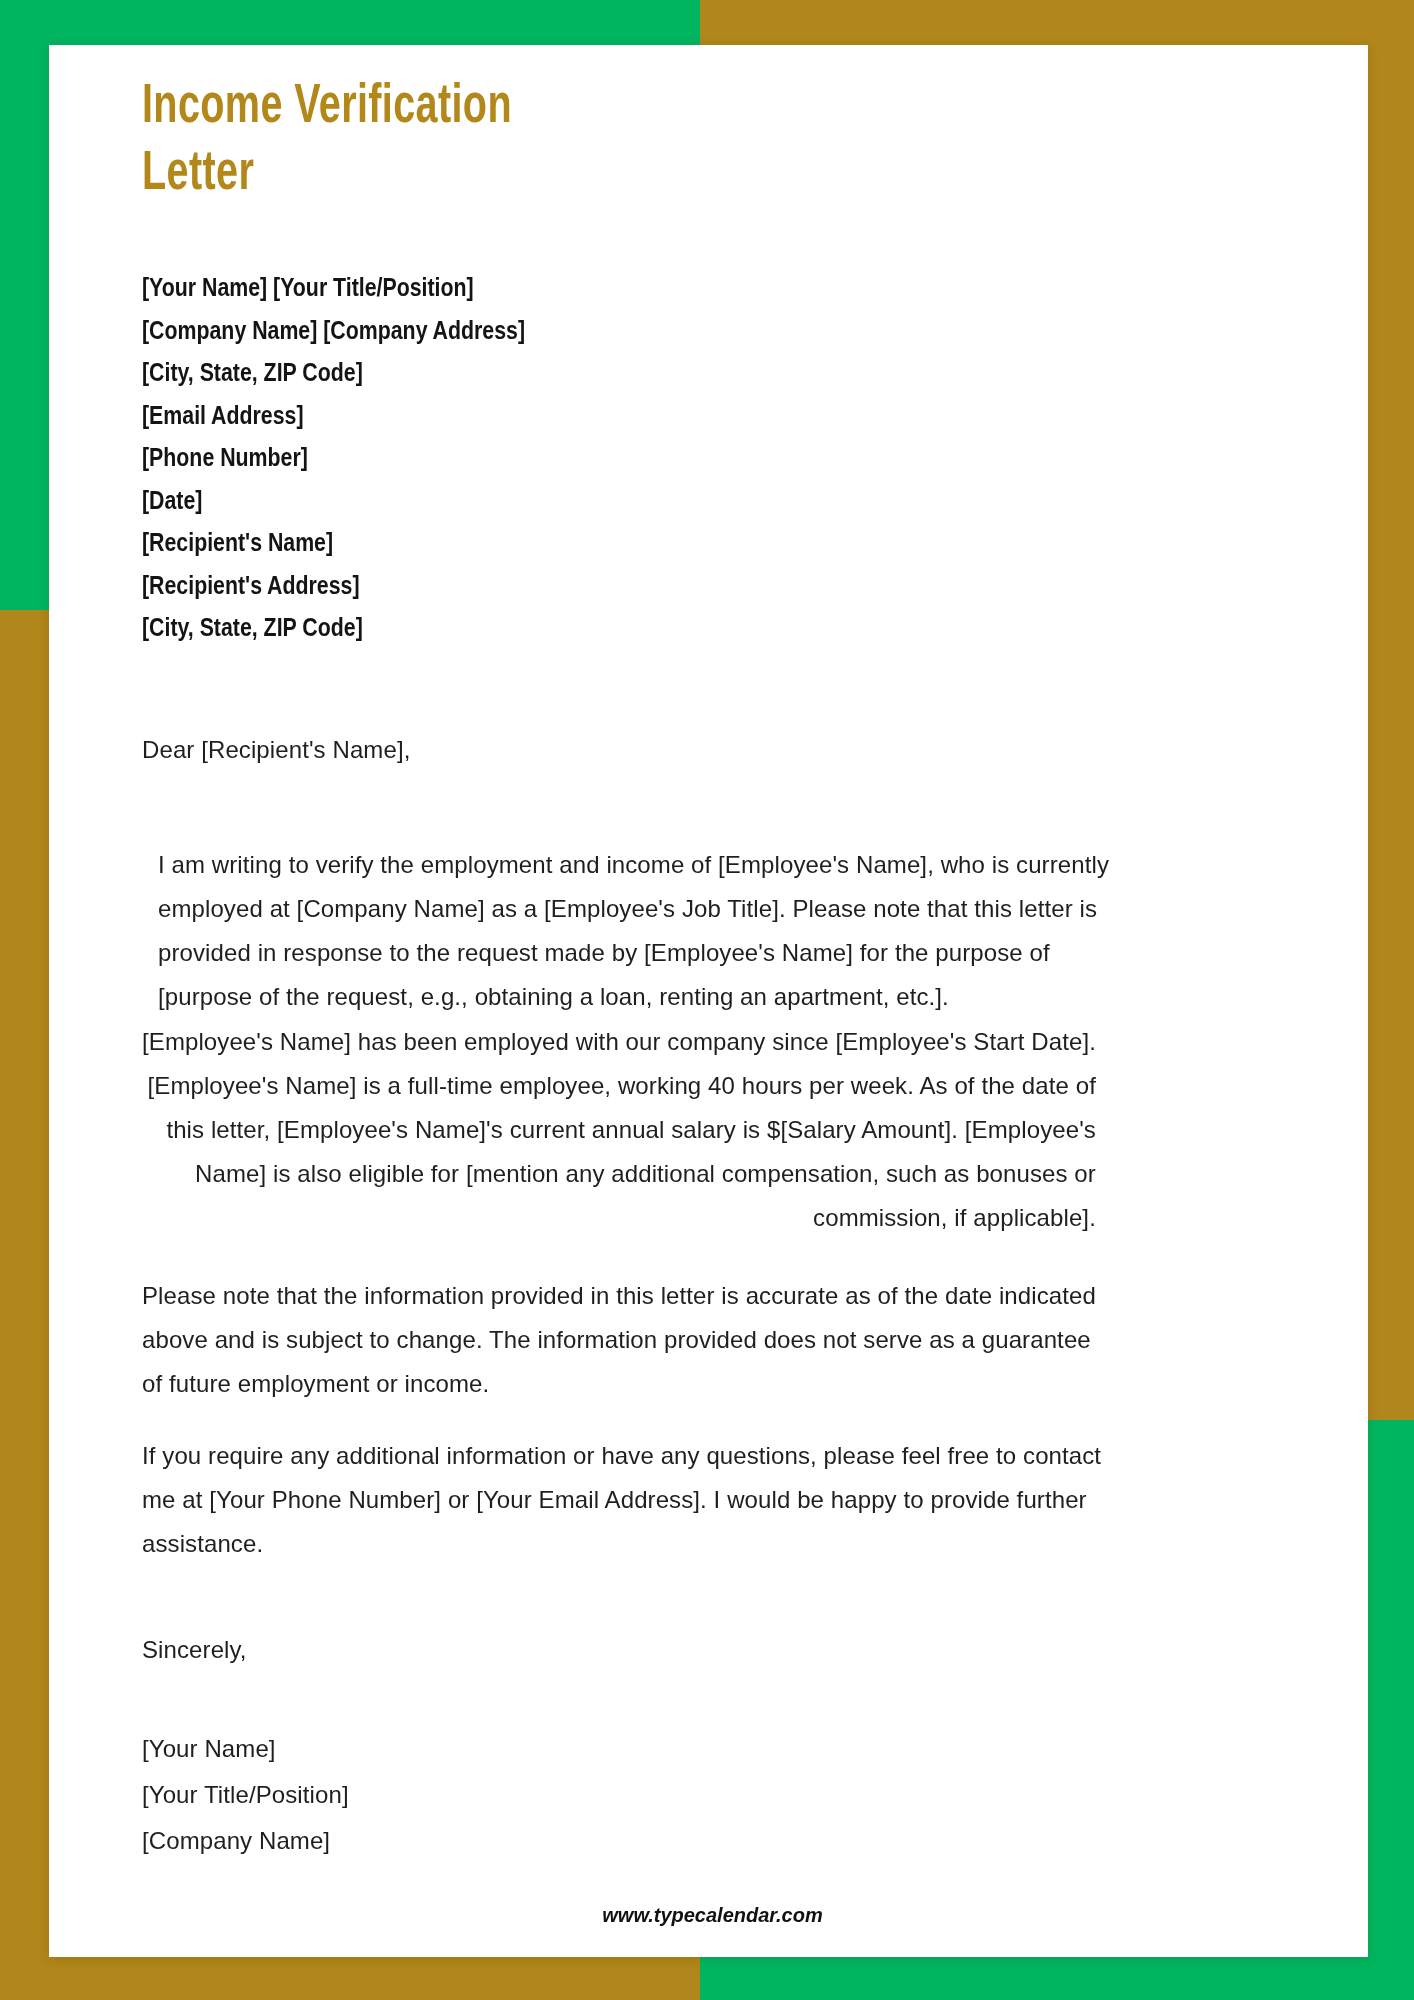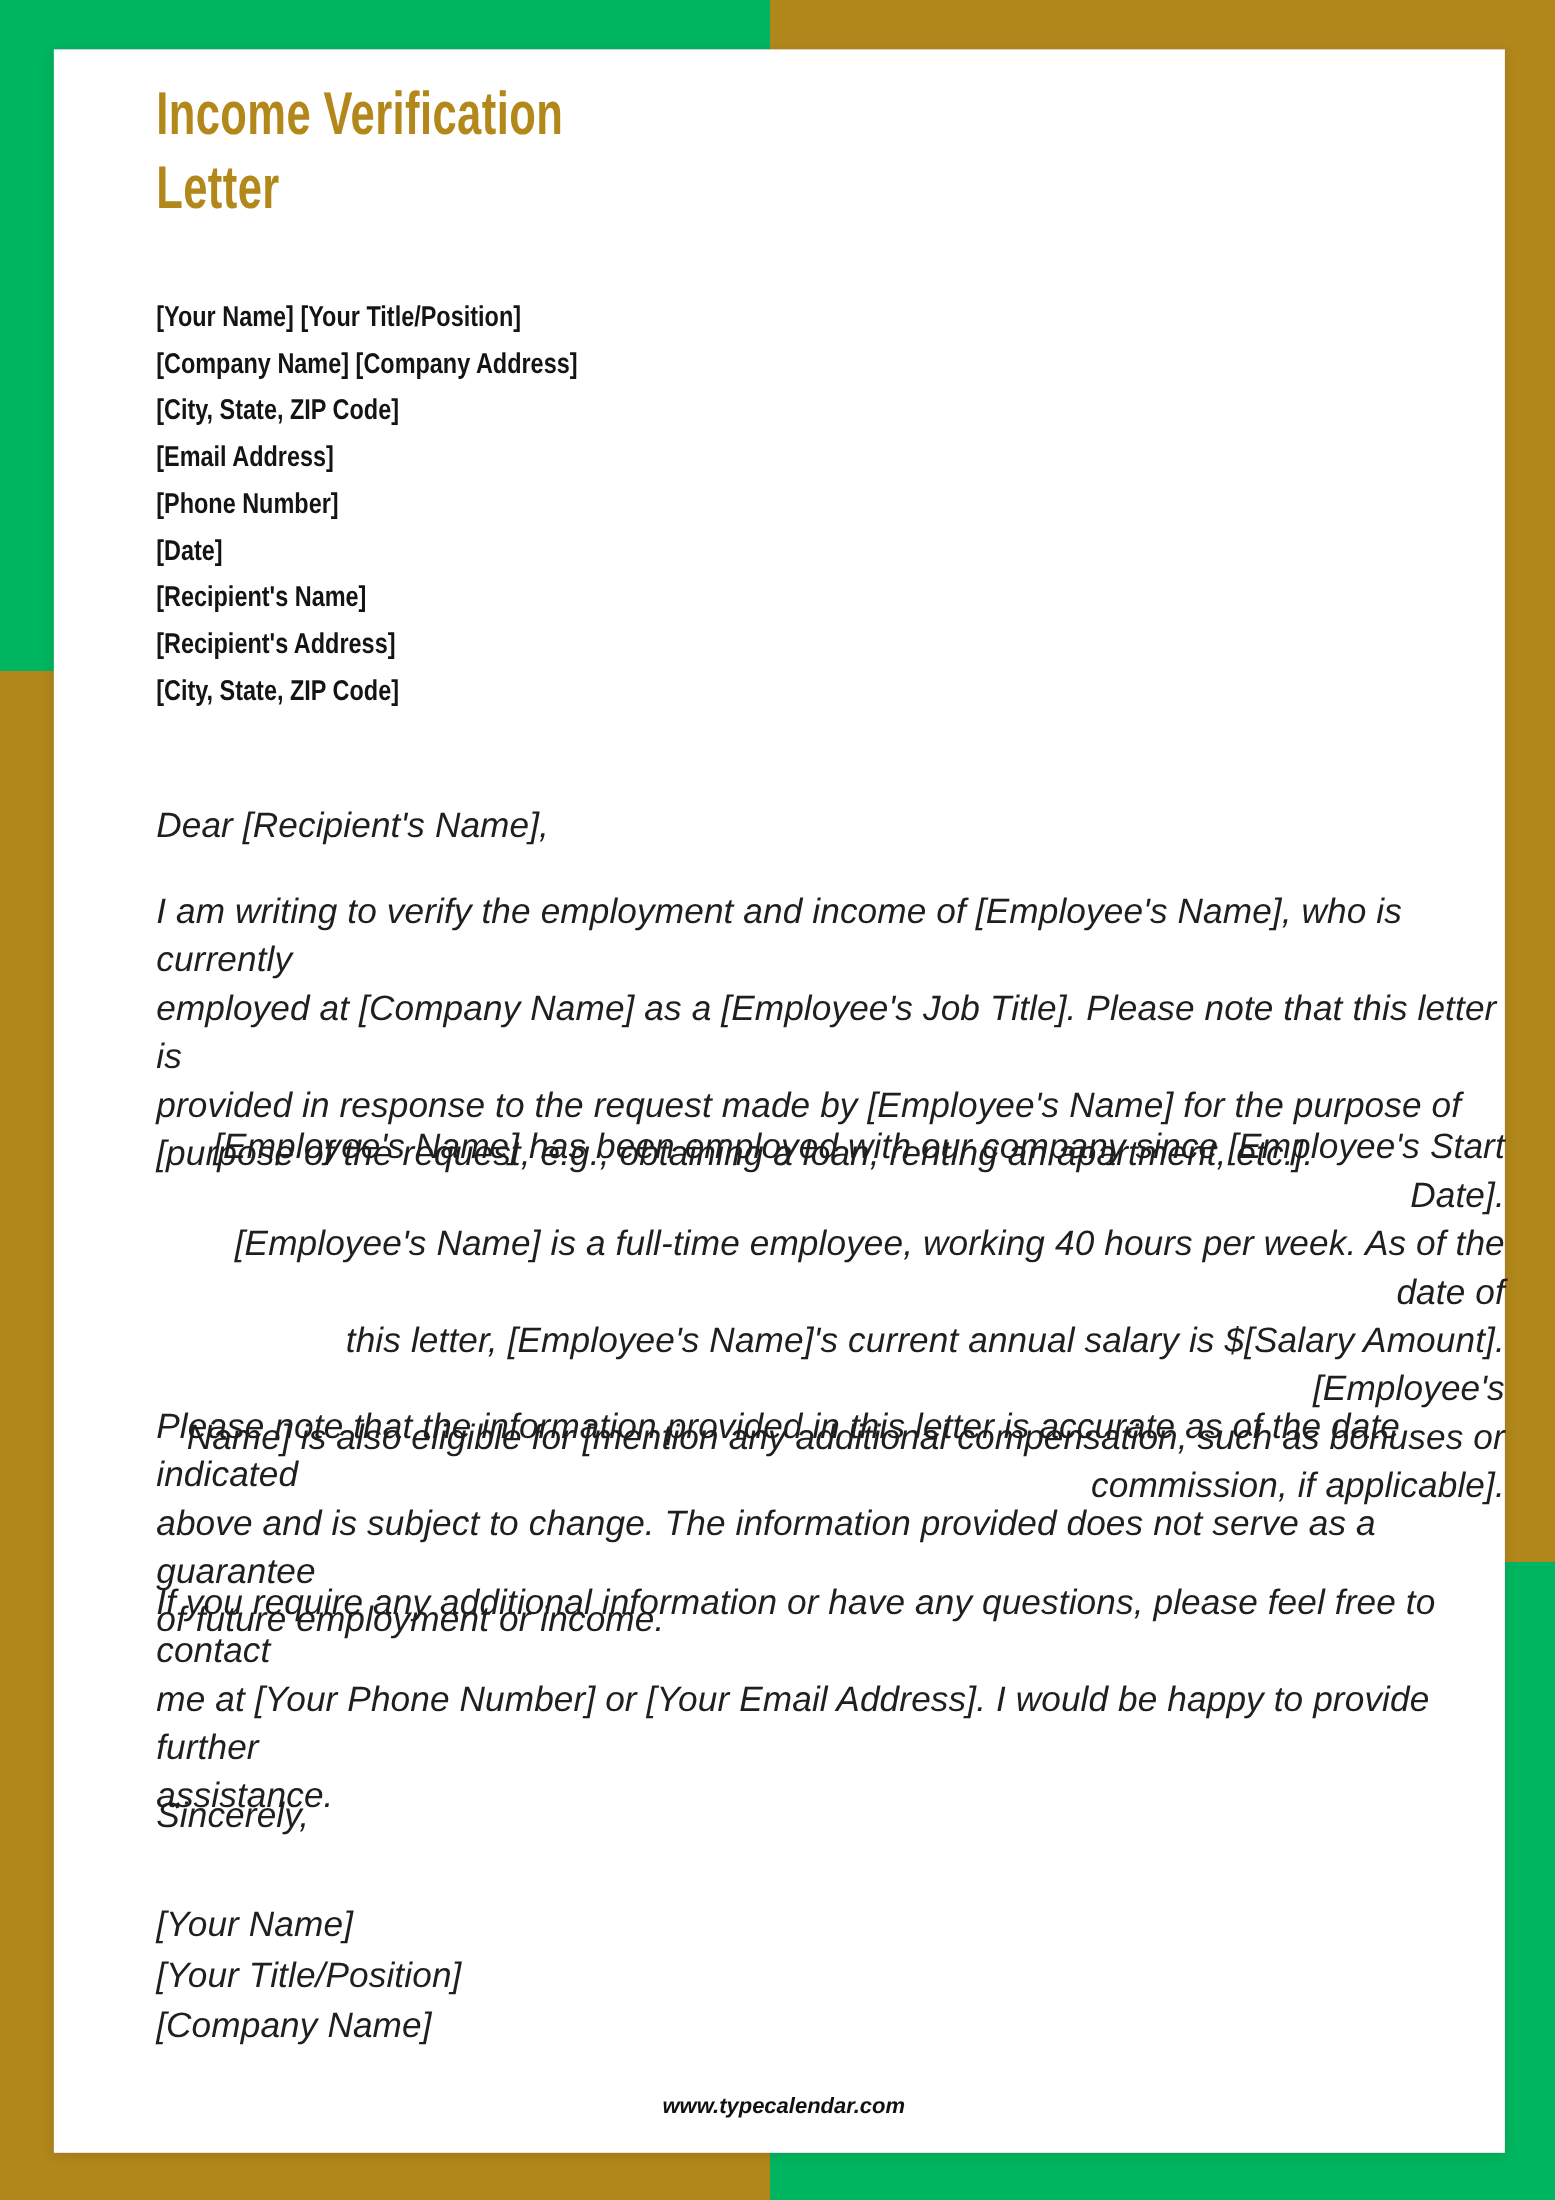--- a/index.html
+++ b/index.html
@@ -55,29 +55,28 @@
     top: 221px;
     font-size: 26px;
     font-weight: 700;
     line-height: 42.5px;
     color: #141414;
     transform: scaleX(0.82);
     transform-origin: 0 0;
   }
   .bodytext {
     left: 93px;
-    font-size: 32px;
+    font-size: 24px;
     font-weight: 400;
     line-height: 44px;
     color: #1f1f1f;
     letter-spacing: 0.1px;
-    font-style: italic;
   }
   .salutation { top: 683px; }
-  .p1 { top: 761px; }
+  .p1 { top: 798px; margin-left: 16px; }
   .p2 { top: 975px; text-align: right; }
   .p3 { top: 1229px; }
   .p4 { top: 1389px; }
   .closing { top: 1583px; text-align: center; }
   .signature { top: 1681px; line-height: 46px; }
   .footer {
     left: 93px;
     top: 1859px;
     width: 1141px;
     text-align: center;

